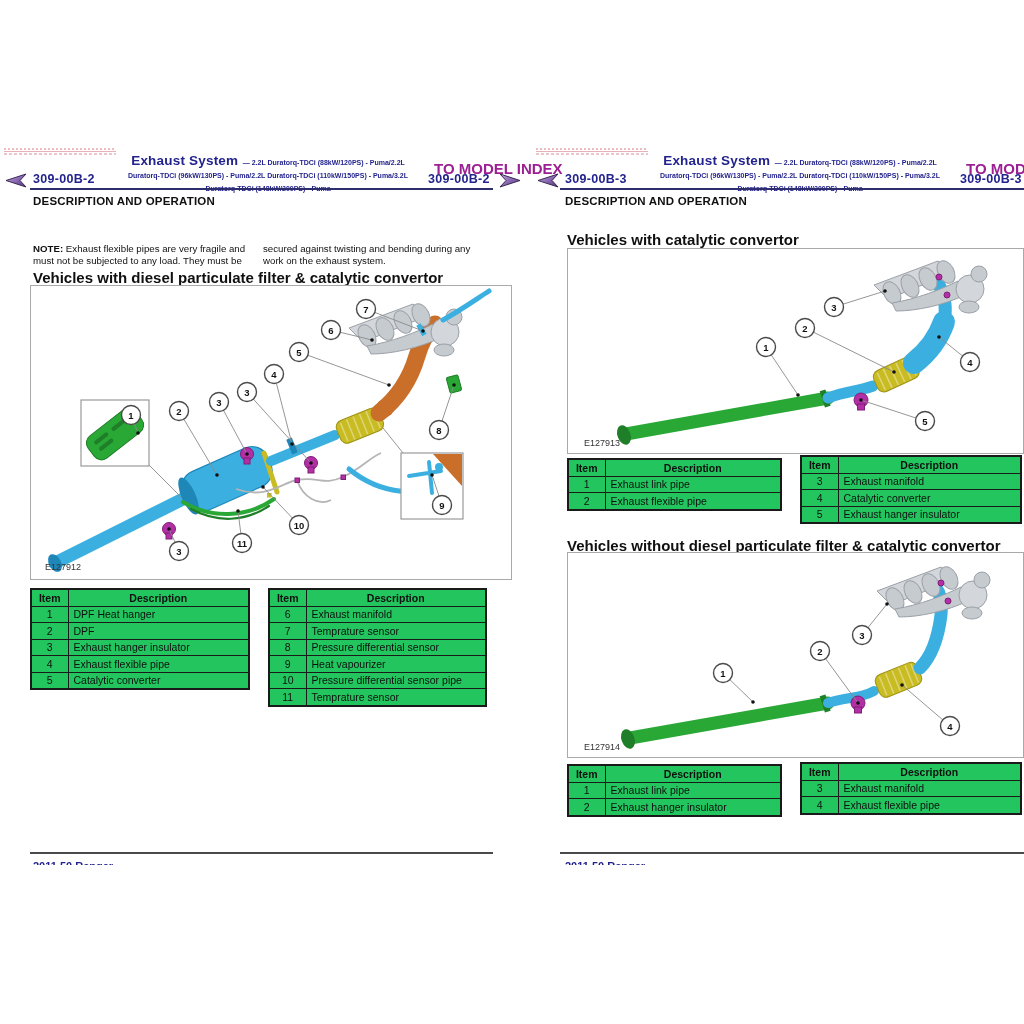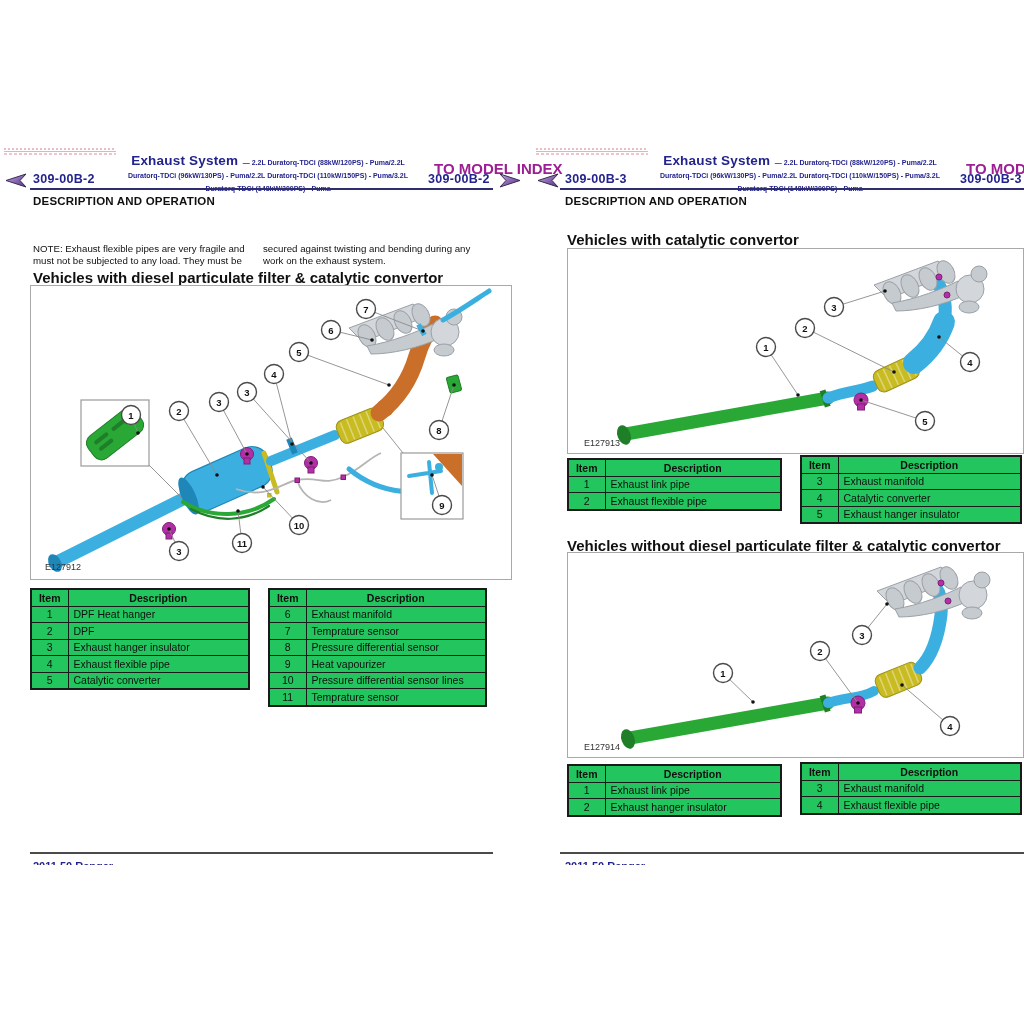--- a/index.html
+++ b/index.html
@@ -26,21 +26,21 @@
   .code-left{left:33px;top:172px;}
   .code-right{left:428px;top:172px;}
   .hdr-rule{position:absolute;left:30px;top:188px;width:463px;height:2px;background:var(--rule,#2e2e6e);}
   .desc-op{position:absolute;left:33px;top:195px;font-size:11.5px;font-weight:bold;color:#101010;letter-spacing:.2px;}
   .nav-arrow{position:absolute;width:24px;height:19px;cursor:pointer;}
 
   
   .doc-title{position:absolute;left:33px;top:215px;font-size:15.5px;color:#1c1c1c;}
   .note-col{position:absolute;top:243px;width:226px;font-size:9.7px;line-height:12.4px;color:#101010;}
   .note-1{left:33px;} .note-2{left:263px;}
-  .note-label{font-weight:normal;}
+  .note-label{font-weight:bold;}
   .fig-caption{position:absolute;font-size:15px;font-weight:bold;color:#101010;white-space:nowrap;}
   .figure{position:absolute;border:1px solid #a9a9a9;background:#fff;}
   .figure svg{display:block;}
 
   
   table.spec{position:absolute;border-collapse:collapse;background:#22c55e;font-size:10.5px;color:#101010;
              border:2px solid #1a1a1a;table-layout:fixed;}
   .spec th,.spec td{border:1px solid #1a1a1a;height:15.5px;padding:0 5px;overflow:hidden;white-space:nowrap;}
   .spec th{font-weight:bold;text-align:center;}
   .spec td.item{text-align:center;}
@@ -348,21 +348,21 @@
         <tr>
             <td class="item">8</td>
             <td>Pressure differential sensor</td>
           </tr>
         <tr>
             <td class="item">9</td>
             <td>Heat vapourizer</td>
           </tr>
         <tr>
             <td class="item">10</td>
-            <td>Pressure differential sensor lines</td>
+            <td>Pressure differential sensor pipe</td>
           </tr>
         <tr>
             <td class="item">11</td>
             <td>Temprature sensor</td>
           </tr>
       </tbody>
     </table>
 
     <div class="footer-rule"></div>
     <div class="footer-clip">

